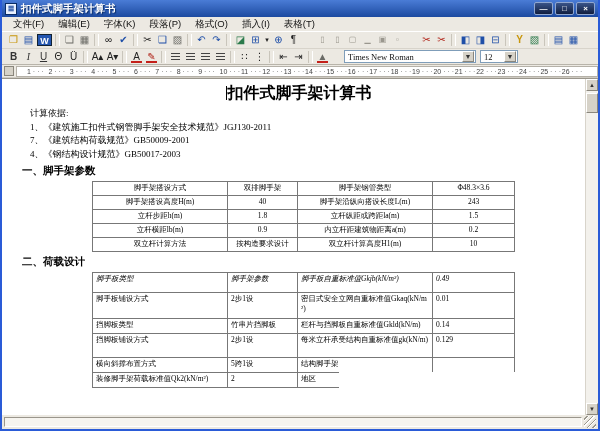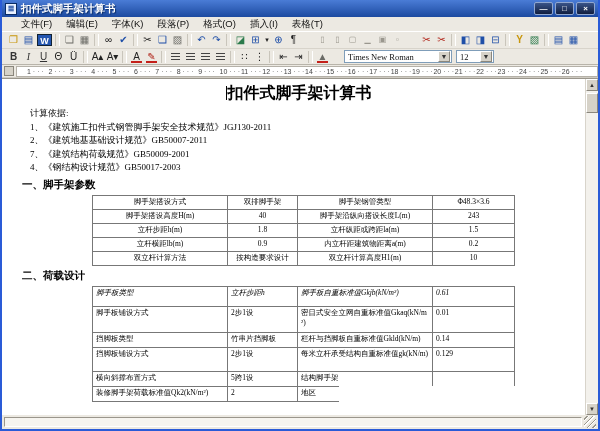--- a/index.html
+++ b/index.html
@@ -5,41 +5,41 @@
   html,body{margin:0;padding:0;background:#9aa8bc;font-family:"Liberation Sans",sans-serif;}
   *{box-sizing:border-box;}
   .window{width:600px;height:431px;background:#ece9e2;border-left:2px solid #2a5bd7;border-right:2px solid #2a5bd7;border-bottom:2px solid #2a5bd7;display:flex;flex-direction:column;overflow:hidden;}
   
   .titlebar{height:17px;flex:0 0 17px;background:linear-gradient(180deg,#4a7cd6 0%,#2b5bb8 45%,#16складу 100%);background:linear-gradient(180deg,#4a7cd6,#1c4aa0);display:flex;align-items:center;padding:0 3px;color:#fff;}
   .app-icon{width:12px;height:12px;background:#e8f0ff;border:1px solid #0a2c66;margin-right:4px;font-size:8px;line-height:10px;text-align:center;color:#1c4aa0;font-weight:bold;flex:0 0 12px;}
   .title-text{font-size:10.5px;font-weight:bold;text-shadow:1px 1px 1px #0a2c66;white-space:nowrap;flex:1;}
   .win-controls{display:flex;gap:2px;}
   .win-btn{width:19px;height:13px;background:linear-gradient(180deg,#3a5488,#101e40);border:1px solid #8fa6cf;border-radius:2px;color:#fff;font-size:8px;line-height:11px;text-align:center;font-weight:bold;}
   
-  .menubar{height:15px;flex:0 0 15px;display:flex;align-items:center;padding-left:12px;border-bottom:1px solid #fff;background:#ece9e2;}
+  .menubar{height:15px;flex:0 0 15px;display:flex;align-items:center;padding-left:4px;border-bottom:1px solid #fff;background:#ece9e2;}
   .menu-item{font-size:9.5px;color:#111;padding:0 7px;white-space:nowrap;}
   
   .toolbar{display:flex;align-items:center;background:#ece9e2;padding-left:4px;}
   .tb1{height:17px;flex:0 0 17px;border-bottom:1px solid #d8d4cb;}
   .tb2{height:16px;flex:0 0 16px;border-bottom:1px solid #b8b4aa;}
   .tgroup{display:flex;align-items:center;}
   .tbtn{width:15px;height:14px;font-size:10px;line-height:13px;text-align:center;color:#333;position:relative;flex:0 0 15px;}
   .tsep{width:5px;height:12px;border-left:1px solid #c9c5bb;border-right:1px solid #fff;margin:0 2px;flex:0 0 5px;}
   .gap{width:14px;flex:0 0 14px;}
   .c-gold{color:#c8960c;} .c-blue{color:#1f4fa8;} .c-gray{color:#6b6b66;} .c-dark{color:#222;}
   .c-red{color:#b02318;} .c-green{color:#2b7a4b;} .c-faint{color:#9a978e;font-size:8px;}
   .small{font-size:7px;width:8px;flex-basis:8px;}
   .wbg{background:#2456b0;color:#fff;font-size:9px;font-weight:bold;width:13px;height:12px;line-height:12px;margin:1px;border:1px solid #123;}
   .c-b{font-weight:bold;} .c-i{font-style:italic;font-family:"Liberation Serif",serif;} .c-u{text-decoration:underline;}
   .u-red::after{content:"";position:absolute;left:2px;right:2px;bottom:1px;height:2px;background:#c4201a;}
   .lines::before{content:"";display:block;width:9px;height:8px;margin:3px auto 0;background:repeating-linear-gradient(180deg,#444 0 1px,transparent 1px 3px);}
   .combo{display:flex;align-items:center;background:#fff;border:1px solid #7f9db9;height:13px;margin-right:4px;}
   .combo-text{font-size:8.5px;padding:0 3px;color:#111;white-space:nowrap;overflow:hidden;font-family:"Liberation Serif",serif;}
   .combo-arrow{width:12px;height:11px;background:#d6d2c8;border:1px solid #fff;border-right-color:#8a867c;border-bottom-color:#8a867c;font-size:7px;line-height:10px;text-align:center;color:#333;margin:0 1px 0 auto;}
-  .combo.font{width:108px;justify-content:center;} .combo.size{width:38px;}
+  .combo.font{width:132px;justify-content:center;} .combo.size{width:38px;}
   
   .rulerbar{height:13px;flex:0 0 13px;background:#ece9e2;display:flex;align-items:center;border-bottom:1px solid #cfcbc2;}
   .tabsel{width:10px;height:10px;background:#d6d2c8;border:1px solid #8a867c;margin:0 2px;flex:0 0 10px;}
   .ruler-strip{flex:1;height:11px;background:#fff;border:1px solid #b5b1a8;display:flex;align-items:center;overflow:hidden;}
   .runit{width:21.4px;flex:0 0 21.4px;font-size:7px;color:#444;text-align:left;white-space:nowrap;}
   .runit::after{content:" · · ·";color:#888;letter-spacing:0;}
   .ruler-lead{width:10px;flex:0 0 10px;}
   
   .docarea{flex:1;display:flex;background:#fff;position:relative;overflow:hidden;border-top:1px solid #9a968c;}
   .page{flex:1;overflow:hidden;padding:2px 0 0 10px;font-family:"Liberation Serif",serif;color:#000;}
@@ -214,21 +214,20 @@
         </span>
     </div>
   </div>
 
   <div class="docarea">
     <div class="page">
       <div class="doc-title"><span class="caret"></span><span>扣件式脚手架计算书</span></div>
       <div class="doc-line">计算依据:</div>
       <div>
           <div class="doc-line">1、《建筑施工扣件式钢管脚手架安全技术规范》JGJ130-2011</div>
-          <div class="doc-line">2、《建筑地基基础设计规范》GB50007-2011</div>
           <div class="doc-line">7、《建筑结构荷载规范》GB50009-2001</div>
           <div class="doc-line">4、《钢结构设计规范》GB50017-2003</div>
         </div>
       <div class="doc-heading">一、脚手架参数</div>
       <div class="tablewrap">
         <table class="doc" id="t1">
           <colgroup>
               <col style="width:135px">
               <col style="width:70px">
               <col style="width:135px">
@@ -273,23 +272,23 @@
         <table class="doc" id="t2">
           <colgroup>
               <col style="width:135px">
               <col style="width:70px">
               <col style="width:135px">
               <col style="width:82px">
             </colgroup>
           <tbody>
               <tr>
                 <td>脚手板类型</td>
-                <td>立杆步距h</td>
+                <td>脚手架参数</td>
                 <td>脚手板自重标准值Gkjb(kN/m²)</td>
-                <td>0.61</td>
+                <td>0.49</td>
               </tr>
               <tr>
                 <td>脚手板铺设方式</td>
                 <td>2步1设</td>
                 <td>密目式安全立网自重标准值Gkaq(kN/m²)</td>
                 <td>0.01</td>
               </tr>
               <tr>
                 <td>挡脚板类型</td>
                 <td>竹串片挡脚板</td>

